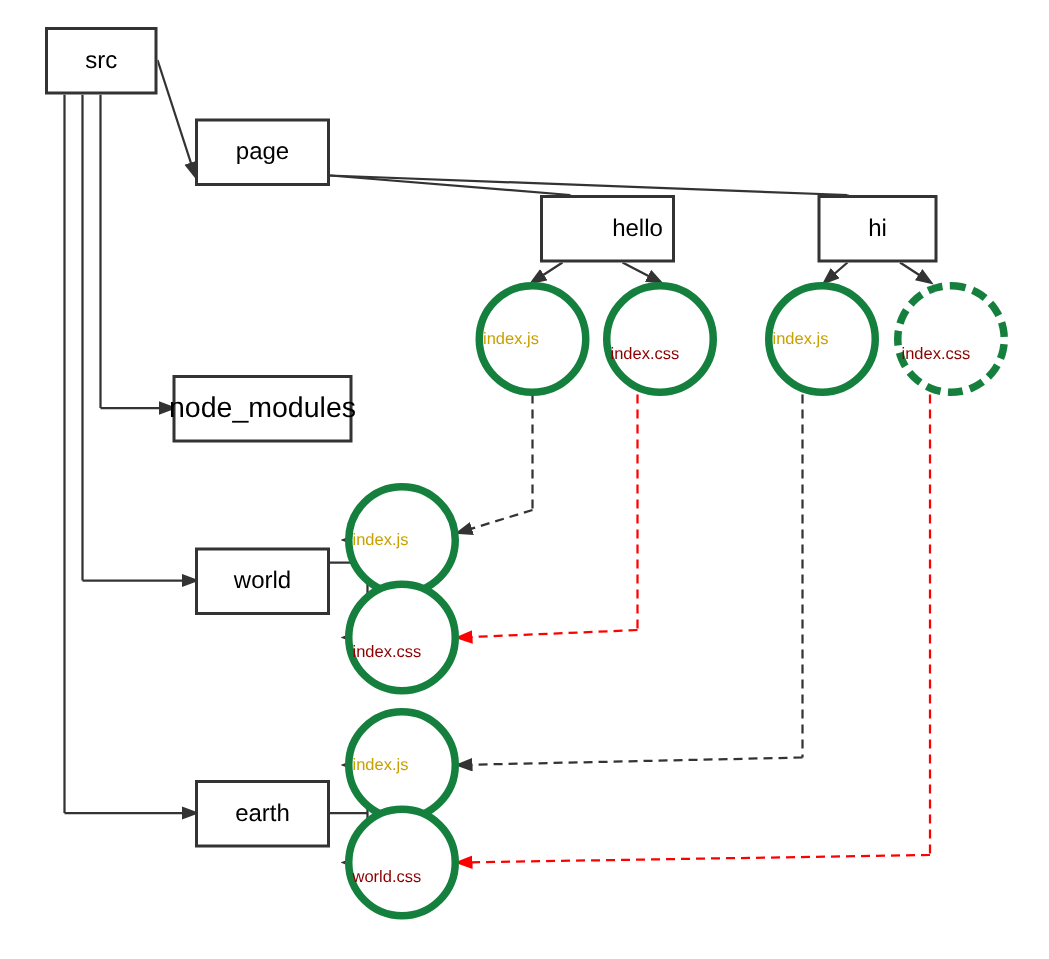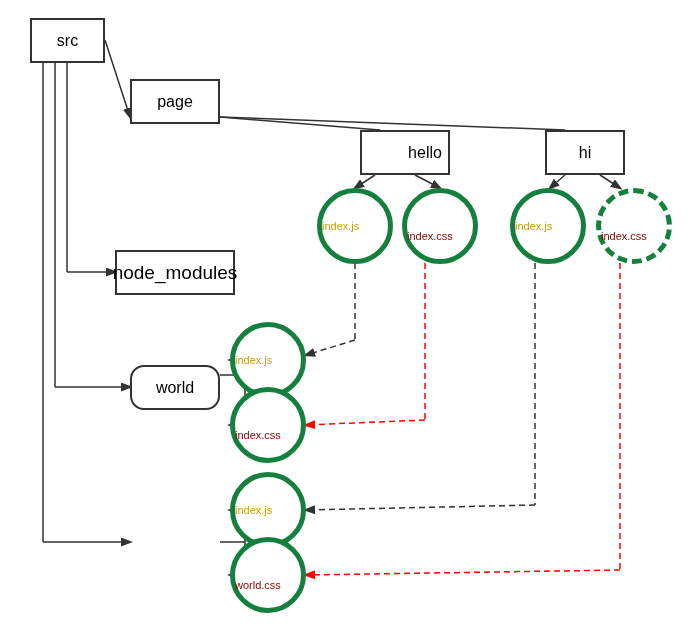--- a/index.html
+++ b/index.html
@@ -120,22 +120,25 @@
 
   <div class="box" style="left:30px; top:18px; width:75px; height:45px;">
     <span>src</span>
   </div>
   <div class="box" style="left:130px; top:79px; width:90px; height:45px;">
     <span>page</span>
   </div>
   <div class="box" style="left:115px; top:250px; width:120px; height:45px;">
     <span style="font-size:19px;">node_modules</span>
   </div>
-  <div class="box" style="left:130px; top:365px; width:90px; height:45px;border-radius:14px;">
+  <div class="box" style="left:130px; top:365px; width:90px; height:45px;">
     <span>world</span>
+  </div>
+  <div class="box" style="left:130px; top:520px; width:90px; height:45px;">
+    <span>earth</span>
   </div>
   <div class="box" style="left:360px; top:130px; width:90px; height:45px;padding-left:40px;">
     <span>hello</span>
   </div>
   <div class="box" style="left:545px; top:130px; width:80px; height:45px;text-align:right;">
     <span>hi</span>
   </div>
 
   <div class="circle" style="left:317px; top:188px; width:76px; height:76px;">
     <span class="label-js" style="font-size:11px;">index.js</span>

